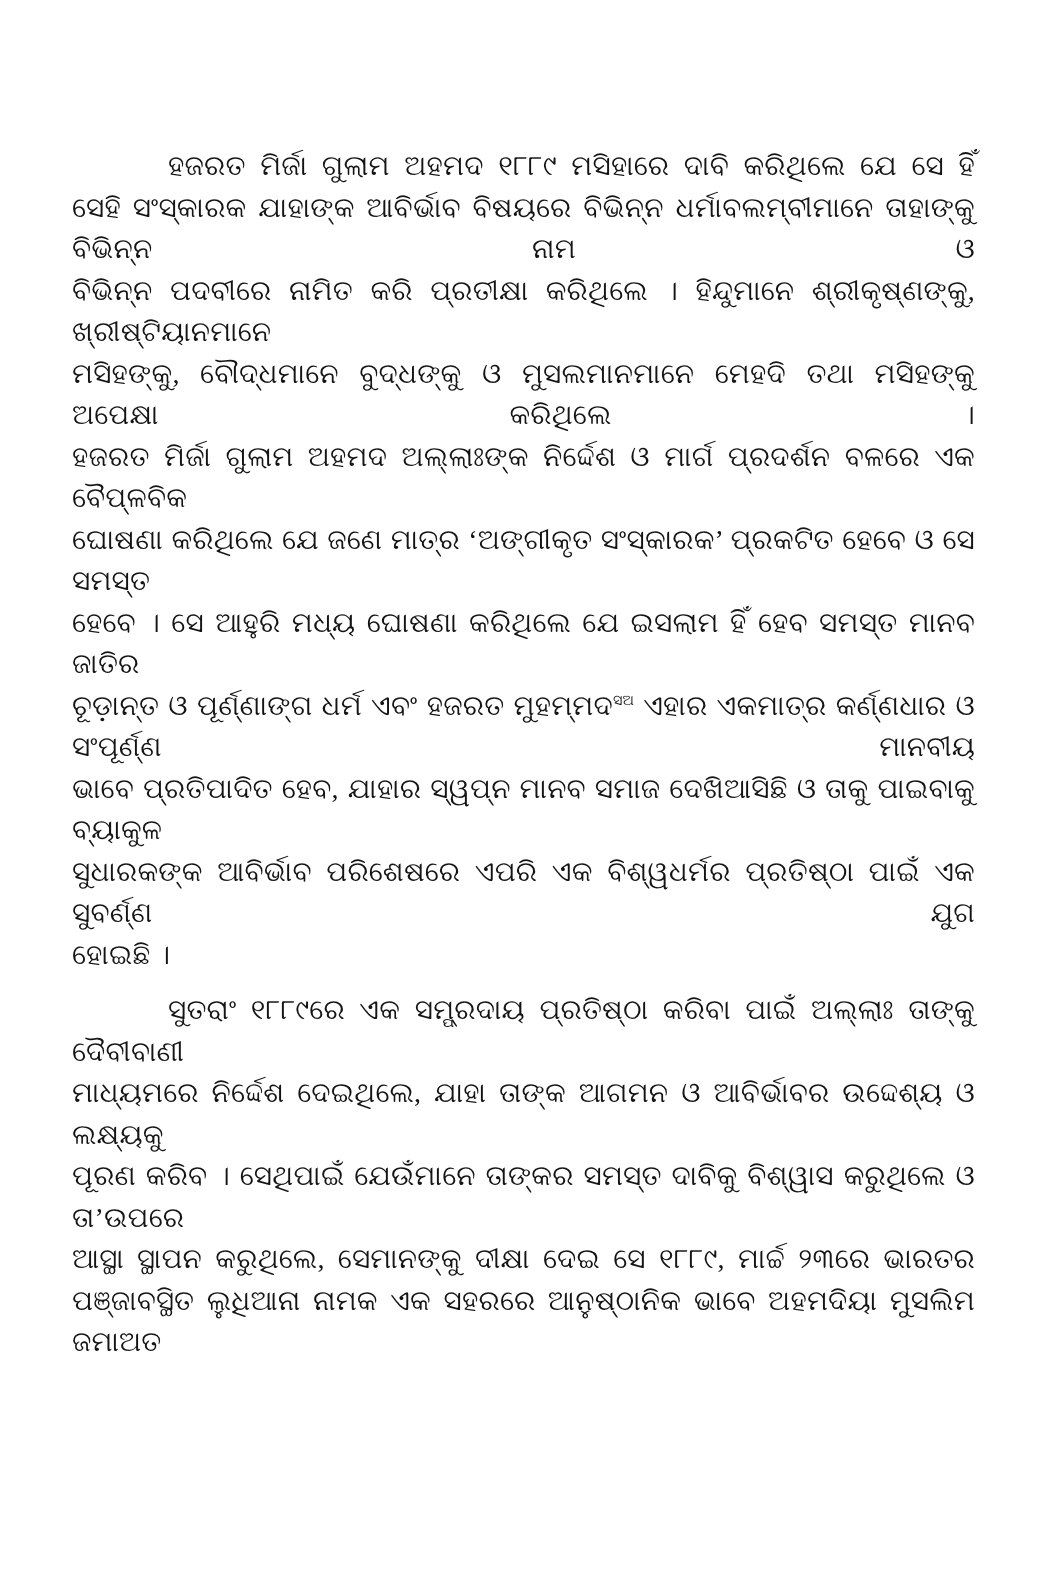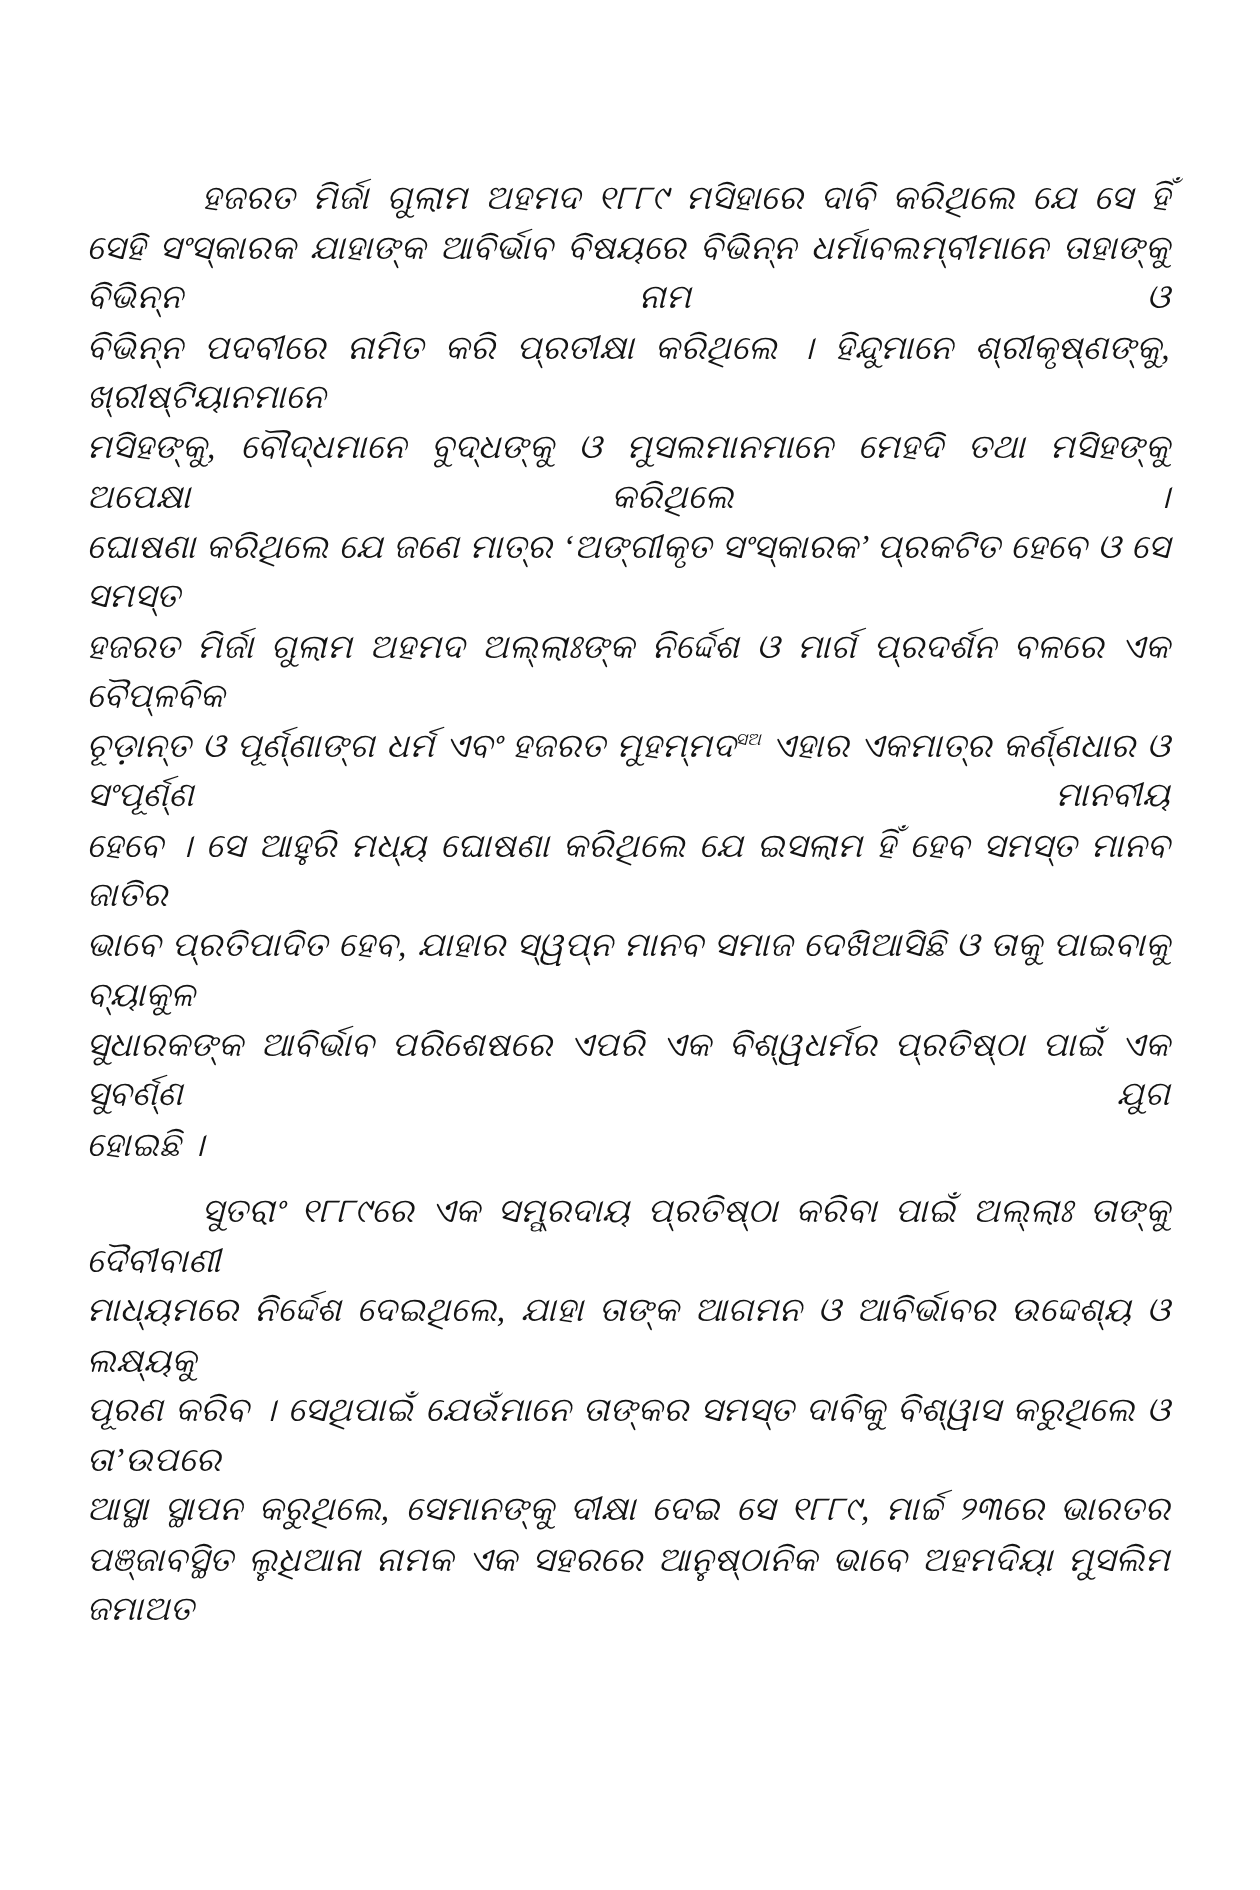--- a/index.html
+++ b/index.html
@@ -6,21 +6,20 @@
     margin: 0;
     padding: 0;
     background: #ffffff;
   }
   .page {
     position: relative;
     width: 1050px;
     height: 1575px;
     background: #ffffff;
     overflow: hidden;
-    font-style: italic;
   }
   .text-block {
     position: absolute;
     left: 72px;
     top: 145px;
     width: 903px;
     color: #141414;
     font-family: "Liberation Serif", "DejaVu Serif", serif;
     font-size: 28px;
     line-height: 41.5px;
@@ -46,24 +45,24 @@
 </head>
 <body>
 
 <div class="page" style="background: rgb(255, 255, 255);">
   <div class="text-block" id="doc-body" style="color: rgb(20, 20, 20);">
       <div class="para">
         <div class="line first">ହଜରତ ମିର୍ଜା ଗୁଲାମ ଅହମଦ ୧୮୮୯ ମସିହାରେ ଦାବି କରିଥିଲେ ଯେ ସେ ହିଁ</div>
         <div class="line">ସେହି ସଂସ୍କାରକ ଯାହାଙ୍କ ଆବିର୍ଭାବ ବିଷୟରେ ବିଭିନ୍ନ ଧର୍ମାବଲମ୍ବୀମାନେ ତାହାଙ୍କୁ ବିଭିନ୍ନ ନାମ ଓ</div>
         <div class="line">ବିଭିନ୍ନ ପଦବୀରେ ନାମିତ କରି ପ୍ରତୀକ୍ଷା କରିଥିଲେ । ହିନ୍ଦୁମାନେ ଶ୍ରୀକୃଷ୍ଣଙ୍କୁ, ଖ୍ରୀଷ୍ଟିୟାନମାନେ</div>
         <div class="line">ମସିହଙ୍କୁ, ବୌଦ୍ଧମାନେ ବୁଦ୍ଧଙ୍କୁ ଓ ମୁସଲମାନମାନେ ମେହଦି ତଥା ମସିହଙ୍କୁ ଅପେକ୍ଷା କରିଥିଲେ ।</div>
+        <div class="line">ହଜରତ ମିର୍ଜା ଗୁଲାମ ଅହମଦ ଅଲ୍ଲାଃଙ୍କ ନିର୍ଦ୍ଦେଶ ଓ ମାର୍ଗ ପ୍ରଦର୍ଶନ ବଳରେ ଏକ ବୈପ୍ଳବିକ</div>
         <div class="line">ଘୋଷଣା କରିଥିଲେ ଯେ ଜଣେ ମାତ୍ର ‘ଅଙ୍ଗୀକୃତ ସଂସ୍କାରକ’ ପ୍ରକଟିତ ହେବେ ଓ ସେ ସମସ୍ତ</div>
-        <div class="line">ହଜରତ ମିର୍ଜା ଗୁଲାମ ଅହମଦ ଅଲ୍ଲାଃଙ୍କ ନିର୍ଦ୍ଦେଶ ଓ ମାର୍ଗ ପ୍ରଦର୍ଶନ ବଳରେ ଏକ ବୈପ୍ଳବିକ</div>
+        <div class="line">ହେବେ । ସେ ଆହୁରି ମଧ୍ୟ ଘୋଷଣା କରିଥିଲେ ଯେ ଇସଲାମ ହିଁ ହେବ ସମସ୍ତ ମାନବ ଜାତିର</div>
         <div class="line">ଚୂଡ଼ାନ୍ତ ଓ ପୂର୍ଣ୍ଣାଙ୍ଗ ଧର୍ମ ଏବଂ ହଜରତ ମୁହମ୍ମଦ<sup>ସଅ</sup> ଏହାର ଏକମାତ୍ର କର୍ଣ୍ଣଧାର ଓ ସଂପୂର୍ଣ୍ଣ ମାନବୀୟ</div>
-        <div class="line">ହେବେ । ସେ ଆହୁରି ମଧ୍ୟ ଘୋଷଣା କରିଥିଲେ ଯେ ଇସଲାମ ହିଁ ହେବ ସମସ୍ତ ମାନବ ଜାତିର</div>
         <div class="line">ଭାବେ ପ୍ରତିପାଦିତ ହେବ, ଯାହାର ସ୍ୱପ୍ନ ମାନବ ସମାଜ ଦେଖିଆସିଛି ଓ ତାକୁ ପାଇବାକୁ ବ୍ୟାକୁଳ</div>
         <div class="line">ସୁଧାରକଙ୍କ ଆବିର୍ଭାବ ପରିଶେଷରେ ଏପରି ଏକ ବିଶ୍ୱଧର୍ମର ପ୍ରତିଷ୍ଠା ପାଇଁ ଏକ ସୁବର୍ଣ୍ଣ ଯୁଗ</div>
         <div class="line last">ହୋଇଛି ।</div>
       </div>
       <div class="para">
         <div class="line first">ସୁତରାଂ ୧୮୮୯ରେ ଏକ ସମ୍ପ୍ରଦାୟ ପ୍ରତିଷ୍ଠା କରିବା ପାଇଁ ଅଲ୍ଲାଃ ତାଙ୍କୁ ଦୈବୀବାଣୀ</div>
         <div class="line">ମାଧ୍ୟମରେ ନିର୍ଦ୍ଦେଶ ଦେଇଥିଲେ, ଯାହା ତାଙ୍କ ଆଗମନ ଓ ଆବିର୍ଭାବର ଉଦ୍ଦେଶ୍ୟ ଓ ଲକ୍ଷ୍ୟକୁ</div>
         <div class="line">ପୂରଣ କରିବ । ସେଥିପାଇଁ ଯେଉଁମାନେ ତାଙ୍କର ସମସ୍ତ ଦାବିକୁ ବିଶ୍ୱାସ କରୁଥିଲେ ଓ ତା’ଉପରେ</div>
         <div class="line">ଆସ୍ଥା ସ୍ଥାପନ କରୁଥିଲେ, ସେମାନଙ୍କୁ ଦୀକ୍ଷା ଦେଇ ସେ ୧୮୮୯, ମାର୍ଚ୍ଚ ୨୩ରେ ଭାରତର</div>
         <div class="line">ପଞ୍ଜାବସ୍ଥିତ ଲୁଧିଆନା ନାମକ ଏକ ସହରରେ ଆନୁଷ୍ଠାନିକ ଭାବେ ଅହମଦିୟା ମୁସଲିମ ଜମାଅତ</div>

